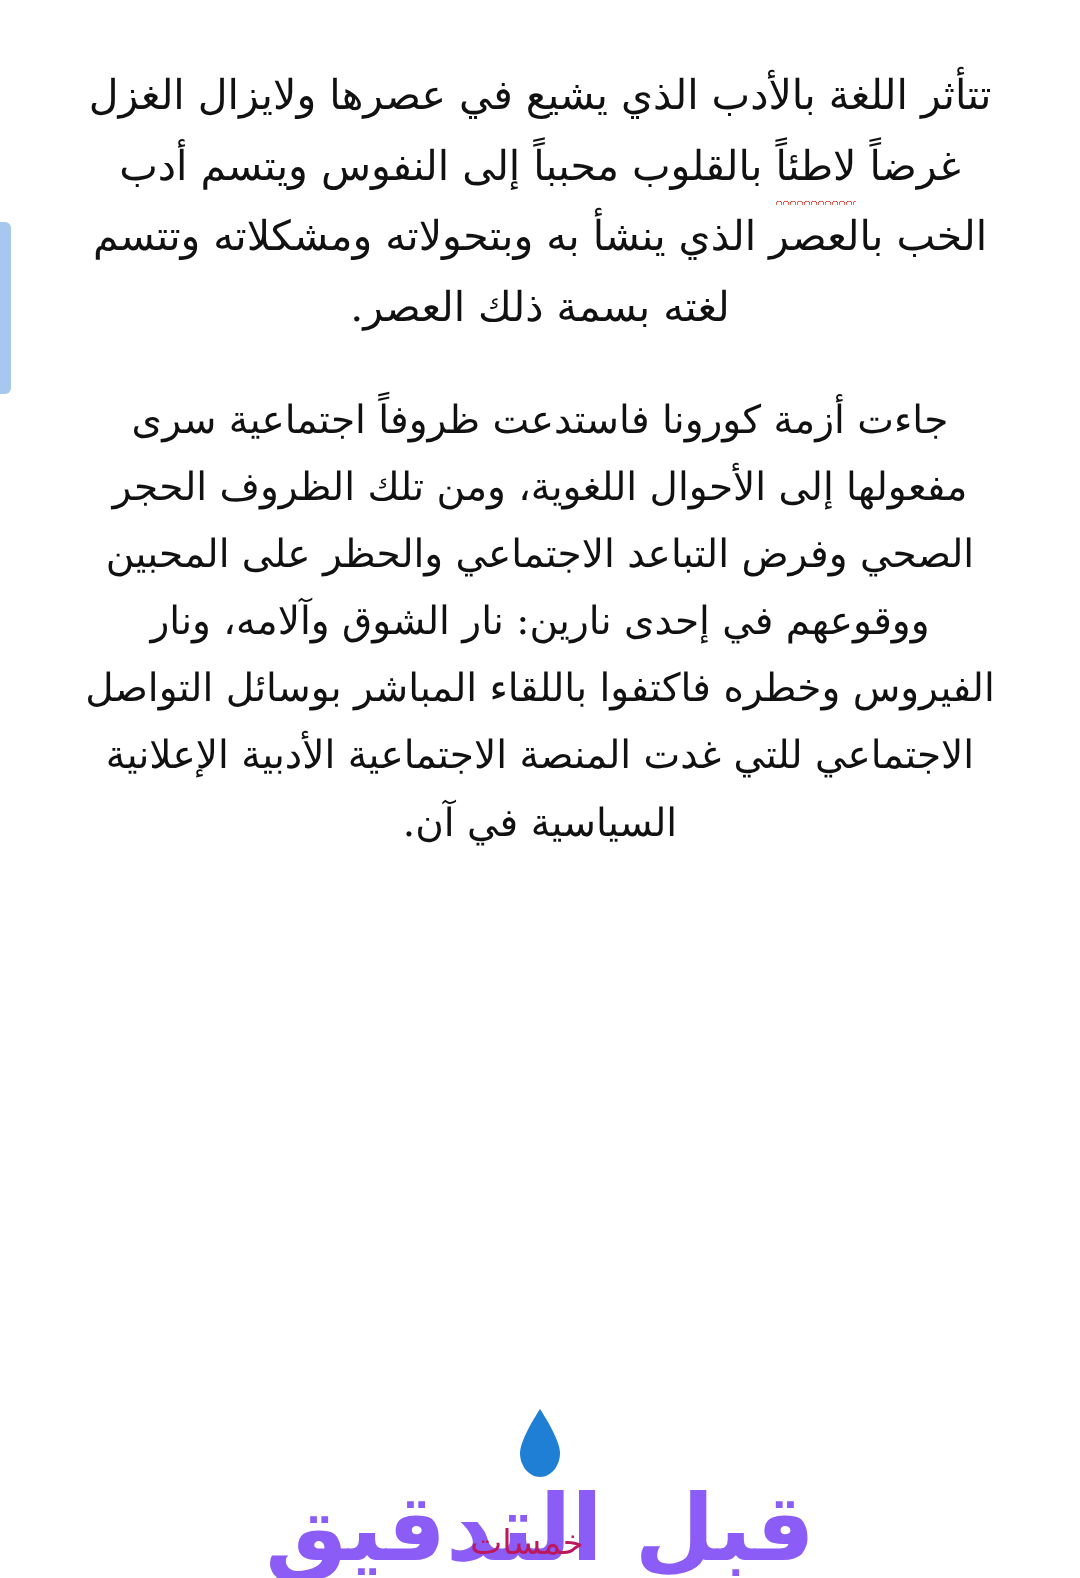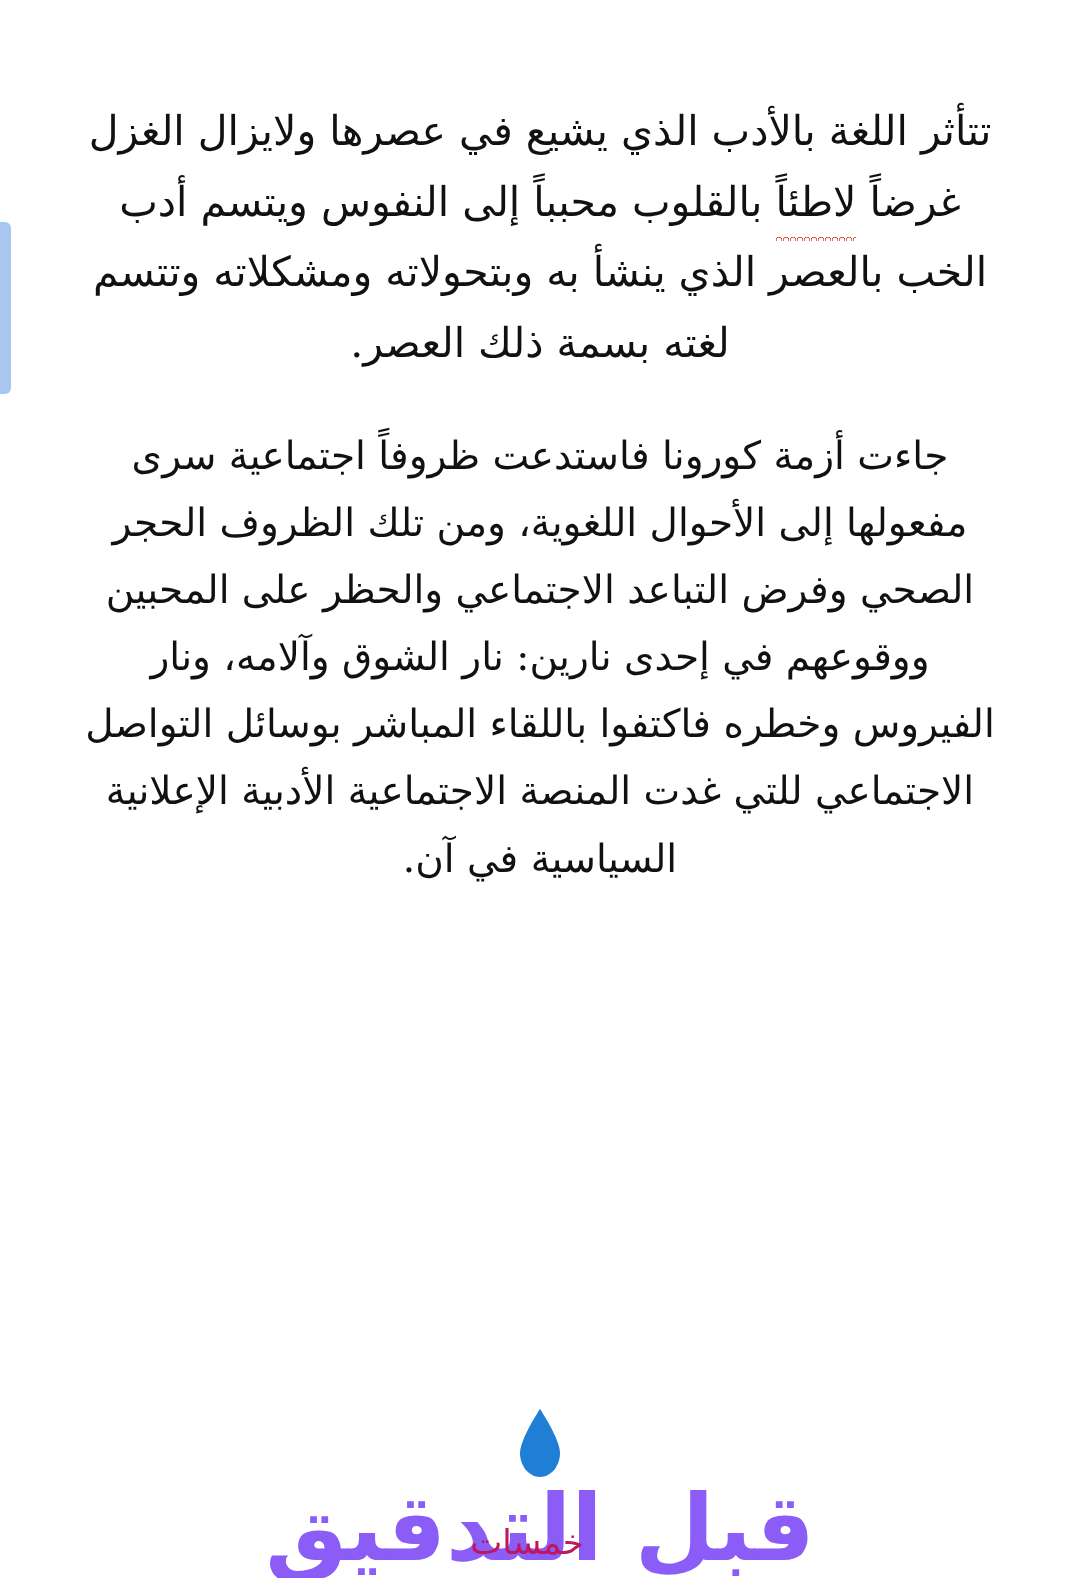--- a/index.html
+++ b/index.html
@@ -28,21 +28,20 @@
   }
 
   .document {
     position: absolute;
     top: 0;
     left: 0;
     width: 1080px;
     height: 1176px;
     box-sizing: border-box;
     padding: 60px 75px 4px 75px;
-    margin-top: 36px;
   }
 
   .paragraph {
     font-family: "DejaVu Serif", "Liberation Serif", serif;
     font-size: 40px;
     line-height: 1.72;
     color: #111111;
     text-align: center;
     margin: 0 0 34px 0;
     direction: rtl;

